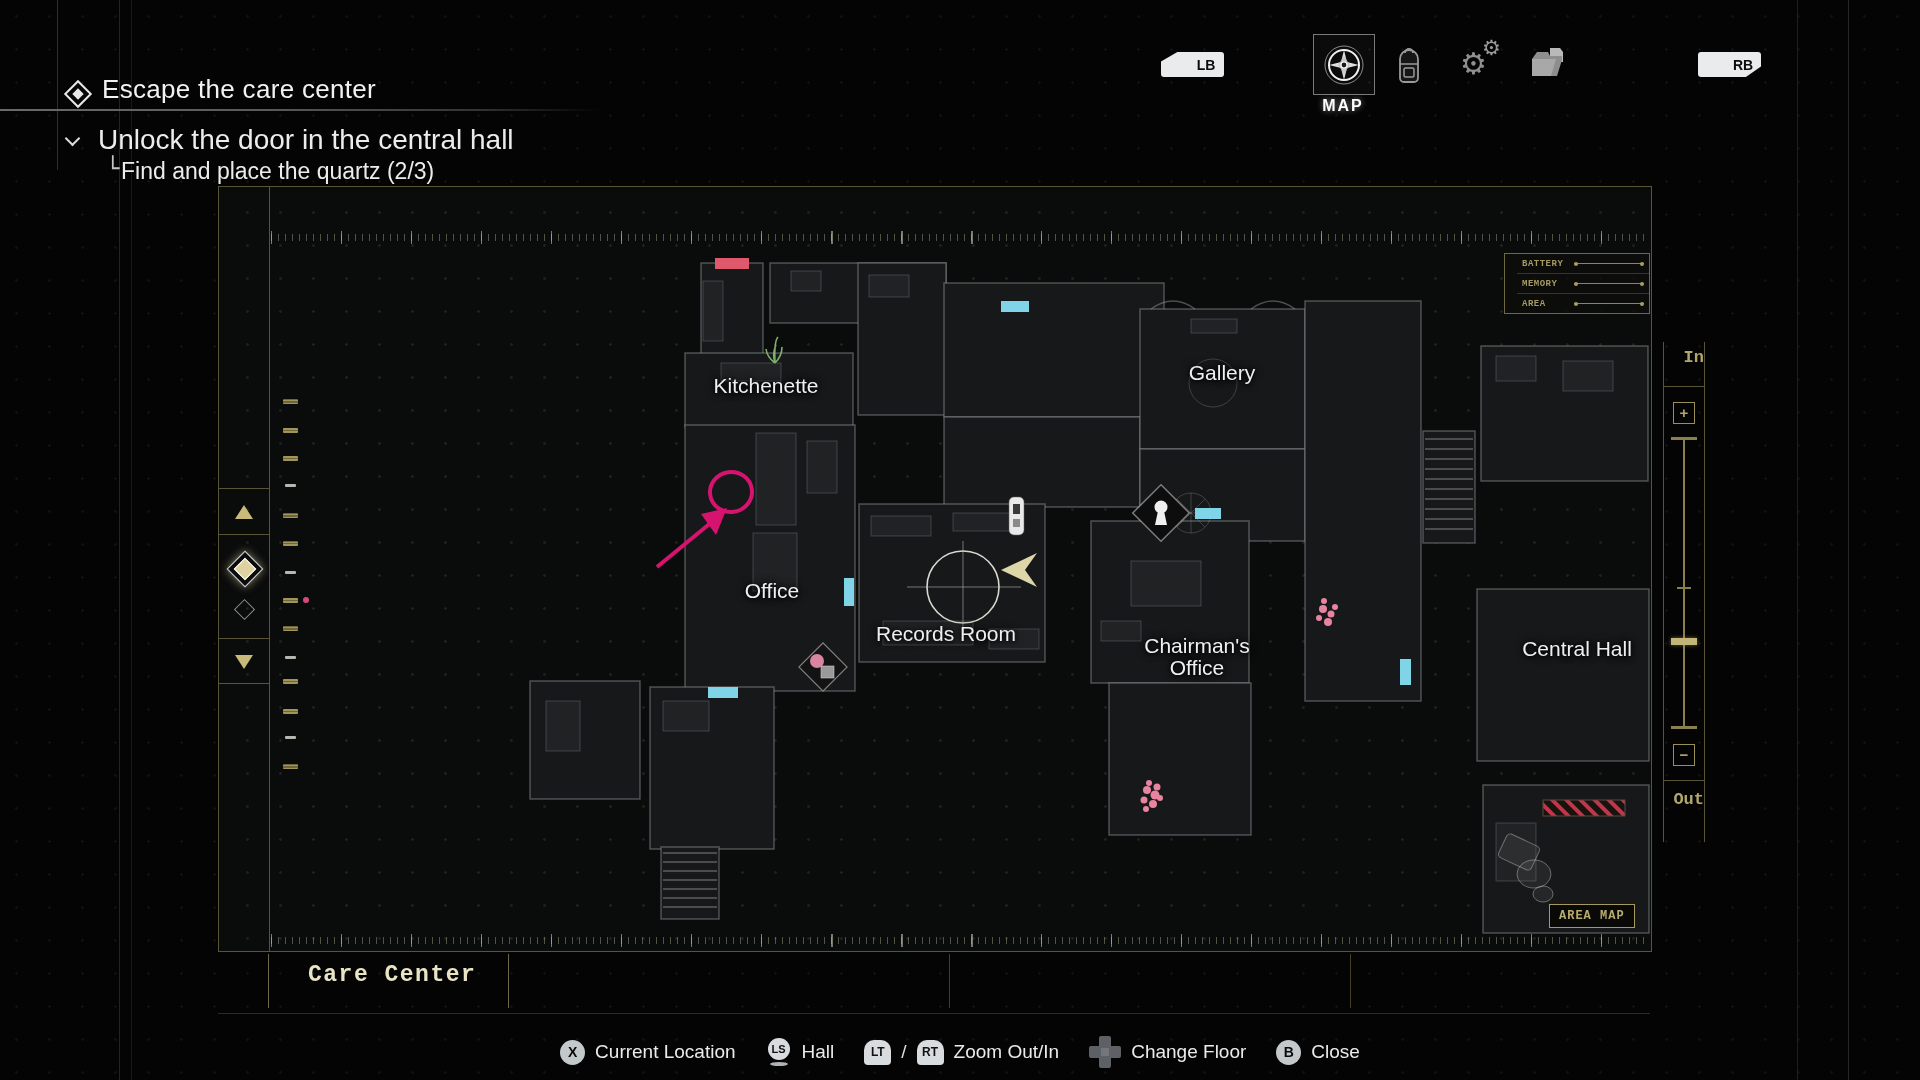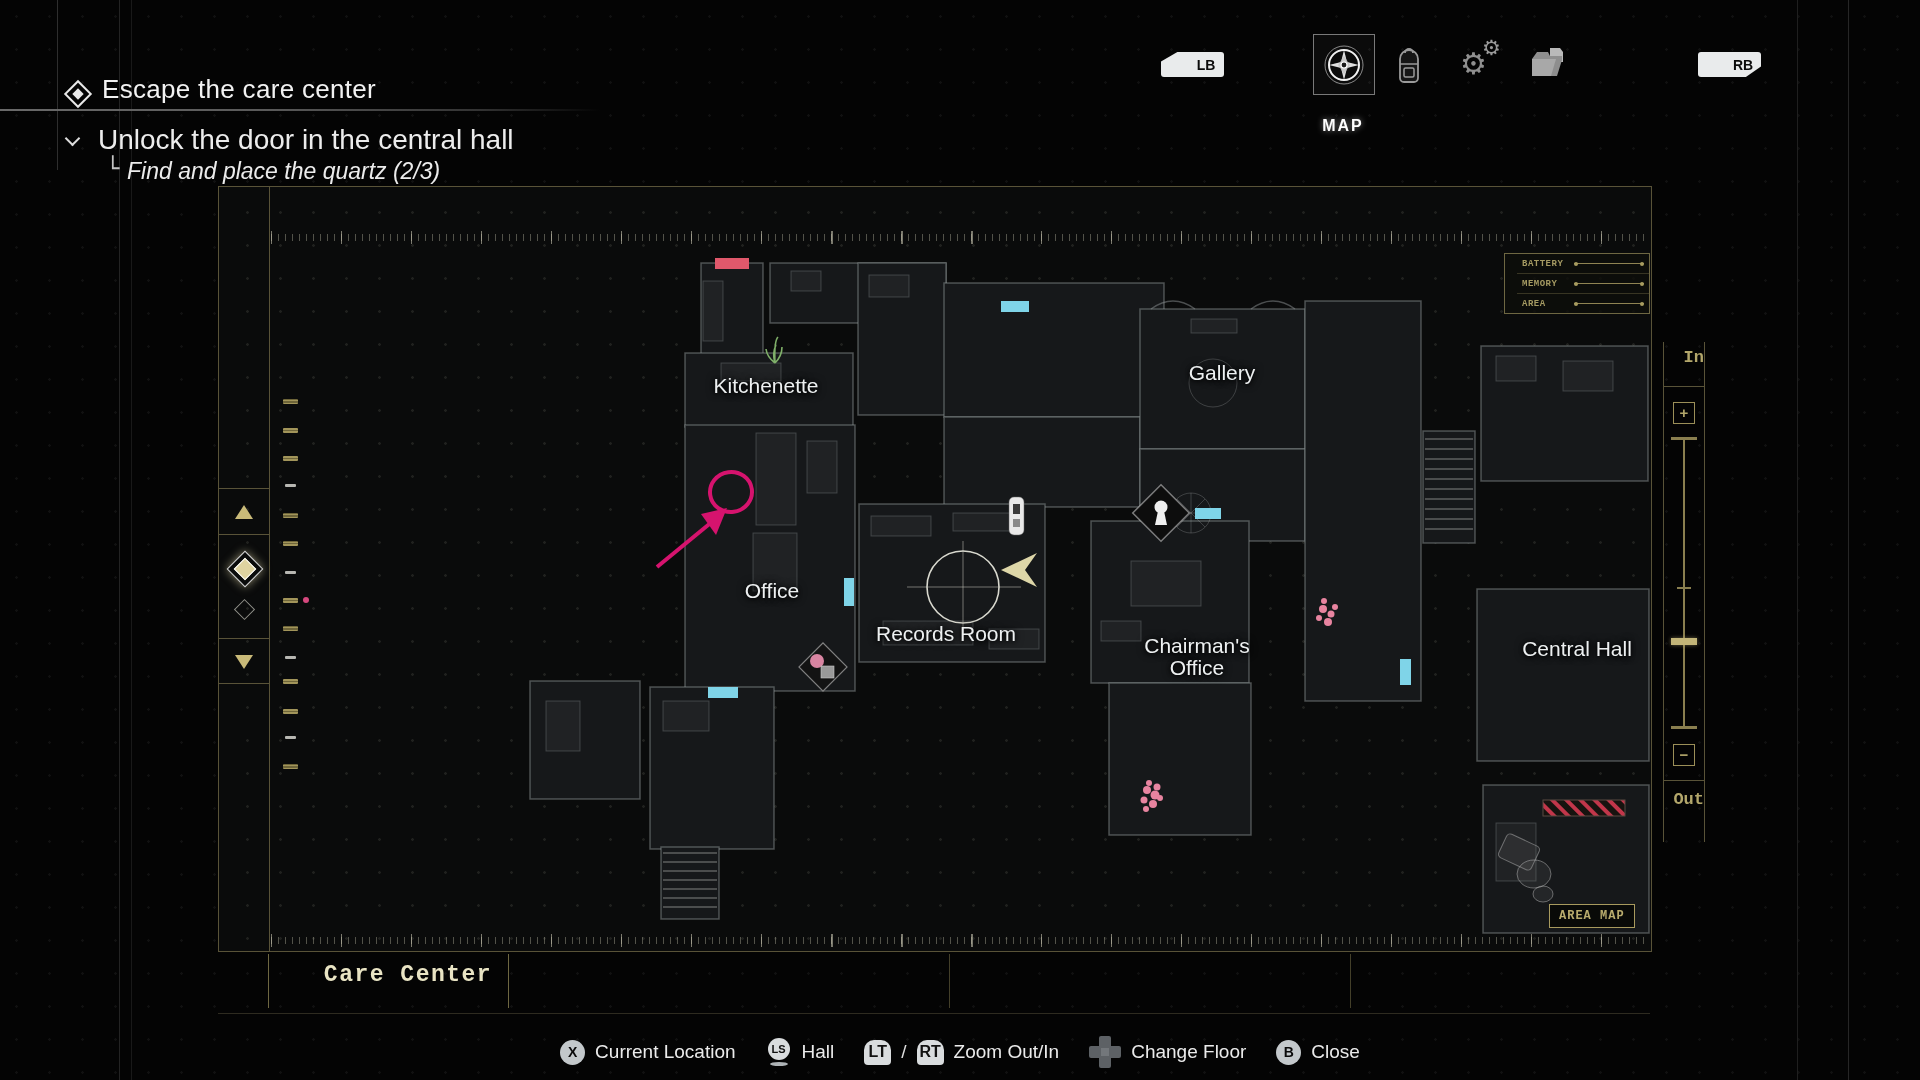--- a/index.html
+++ b/index.html
@@ -12,29 +12,29 @@
   .hline-title{position:absolute;left:0;top:109px;height:2px;width:600px;
     background:linear-gradient(90deg,#6a6a6a 0,#5a5a5a 45%,#333 80%,transparent 100%);}
   
   .obj-diamond{position:absolute;left:68px;top:84px;width:16px;height:16px;border:2px solid #e8e8e8;transform:rotate(45deg);}
   .obj-diamond i{position:absolute;left:4px;top:4px;width:8px;height:8px;background:#e8e8e8;display:block;}
   .obj-title{position:absolute;left:102px;top:74px;font-size:26px;letter-spacing:.3px;color:#f2f2f2;}
   .chevron{position:absolute;left:66px;top:131px;width:14px;height:14px;}
   .chevron::before{content:"";position:absolute;left:1px;top:2px;width:9px;height:9px;border-right:2.5px solid #dcdcdc;border-bottom:2.5px solid #dcdcdc;transform:rotate(45deg);}
   .obj-main{position:absolute;left:98px;top:124px;font-size:28px;color:#ececec;}
   .obj-sub-prefix{position:absolute;left:106px;top:156px;font-size:22px;color:#c4c4c4;font-family:"DejaVu Sans",sans-serif;}
-  .obj-sub{position:absolute;left:127px;top:158px;font-size:23px;color:#ececec;font-style:italic;}
+  .obj-sub{position:absolute;left:121px;top:158px;font-size:23px;color:#ececec;}
   
   .badge-shoulder{position:absolute;width:36px;height:25px;background:#e9ebec;color:#0b0b0b;
     font-weight:bold;font-size:14px;display:flex;align-items:center;justify-content:center;border-radius:3px;padding-left:27px;}
   .badge-lb{left:1161px;top:52px;clip-path:polygon(26% 0,100% 0,100% 100%,0 100%,0 38%);}
   .badge-rb{left:1698px;top:52px;clip-path:polygon(0 0,100% 0,100% 58%,76% 100%,0 100%);}
   .tab-box{position:absolute;left:1313px;top:34px;width:60px;height:59px;border:1px solid rgba(255,255,255,.45);
     display:flex;align-items:center;justify-content:center;background:rgba(255,255,255,.03);}
-  .tab-map-label{position:absolute;left:1305px;top:97px;width:76px;text-align:center;font-size:16px;font-weight:bold;letter-spacing:2px;color:#fff;text-shadow:0 0 6px rgba(255,255,255,.5);margin-top:20px;}
+  .tab-map-label{position:absolute;left:1305px;top:97px;width:76px;text-align:center;font-size:16px;font-weight:bold;letter-spacing:2px;color:#fff;text-shadow:0 0 6px rgba(255,255,255,.5);}
   .tab-icon{position:absolute;color:#8f8f8f;}
   .icon-backpack{left:1392px;top:42px;}
   .icon-gears{left:1460px;top:36px;width:48px;height:48px;font-family:"DejaVu Sans",sans-serif;}
   .icon-gears .g1{position:absolute;left:0px;top:10px;font-size:30px;color:#8f8f8f;}
   .icon-gears .g2{position:absolute;left:22px;top:0px;font-size:21px;color:#9a9a9a;}
   .icon-folder{left:1526px;top:42px;}
   
   .map-panel{position:absolute;left:218px;top:186px;width:1432px;height:764px;
     border:1px solid #595338;background:#0a0b0b;
     background-image:radial-gradient(circle,rgba(190,190,170,.12) 1px,transparent 1.6px);
@@ -73,35 +73,35 @@
   .zoom-col .zline{position:absolute;left:0;width:40px;height:1px;background:#595338;}
   .zbox{position:absolute;left:9px;width:20px;height:20px;border:1.5px solid #9b8f58;color:#b3a76b;
     font-size:15px;line-height:19px;text-align:center;font-weight:bold;}
   .ztrack{position:absolute;left:19px;top:95px;width:2px;height:291px;background:#8a7f4f;}
   .zcap{position:absolute;left:7px;width:26px;height:3px;background:#8a7f4f;}
   .zmid{position:absolute;left:13px;width:14px;height:2px;background:#8a7f4f;}
   .zthumb{position:absolute;left:7px;width:26px;height:7px;background:#c3b578;box-shadow:0 0 4px rgba(195,180,120,.5);}
   
   .area-strip{position:absolute;left:218px;top:951px;width:1432px;height:61px;}
   .area-strip .sline{position:absolute;top:3px;height:54px;width:1px;background:#6e6742;}
-  .area-name{position:absolute;left:90px;top:11px;width:200px;text-align:center;
+  .area-name{position:absolute;left:90px;top:11px;width:200px;
     font-family:"Liberation Mono",monospace;font-weight:bold;font-size:23px;letter-spacing:1.5px;color:#e9e4c4;}
   .area-bottom-line{position:absolute;left:218px;top:1013px;width:1432px;height:1px;background:#2e2b20;}
   
   .hint-bar{position:absolute;left:0;top:1036px;width:1920px;display:flex;justify-content:center;align-items:center;gap:30px;}
   .hint{display:flex;align-items:center;gap:10px;}
   .hint .txt{font-size:19px;color:#ebebeb;}
   .btn-circle{width:25px;height:25px;border-radius:50%;background:#c3c8cb;color:#0a0a0a;font-weight:bold;font-size:14px;
     display:flex;align-items:center;justify-content:center;}
   .btn-stick{position:relative;width:26px;height:28px;}
   .btn-stick .top{position:absolute;left:2px;top:0;width:22px;height:22px;border-radius:50%;background:#d9dcde;color:#111;
     font-weight:bold;font-size:11px;display:flex;align-items:center;justify-content:center;}
   .btn-stick .base{position:absolute;left:4px;bottom:0;width:18px;height:4px;border-radius:50%;background:#aeb3b6;}
   .btn-trigger{width:27px;height:25px;border-radius:10px 10px 4px 4px;background:#d9dcde;color:#111;
-    font-weight:bold;font-size:16px;display:flex;align-items:center;justify-content:center;}
+    font-weight:bold;font-size:12px;display:flex;align-items:center;justify-content:center;}
   .hint .slash{font-size:19px;color:#dedede;}
   .btn-dpad{position:relative;width:32px;height:32px;}
   .btn-dpad::before{content:"";position:absolute;left:10px;top:0;width:12px;height:32px;background:#5d6165;border-radius:2px;}
   .btn-dpad::after{content:"";position:absolute;left:0;top:10px;width:32px;height:12px;background:#5d6165;border-radius:2px;}
   .btn-dpad i{position:absolute;left:12px;top:12px;width:8px;height:8px;background:#73777b;z-index:1;}
 </style>
 </head>
 <body>
 
 <div class="screen">

